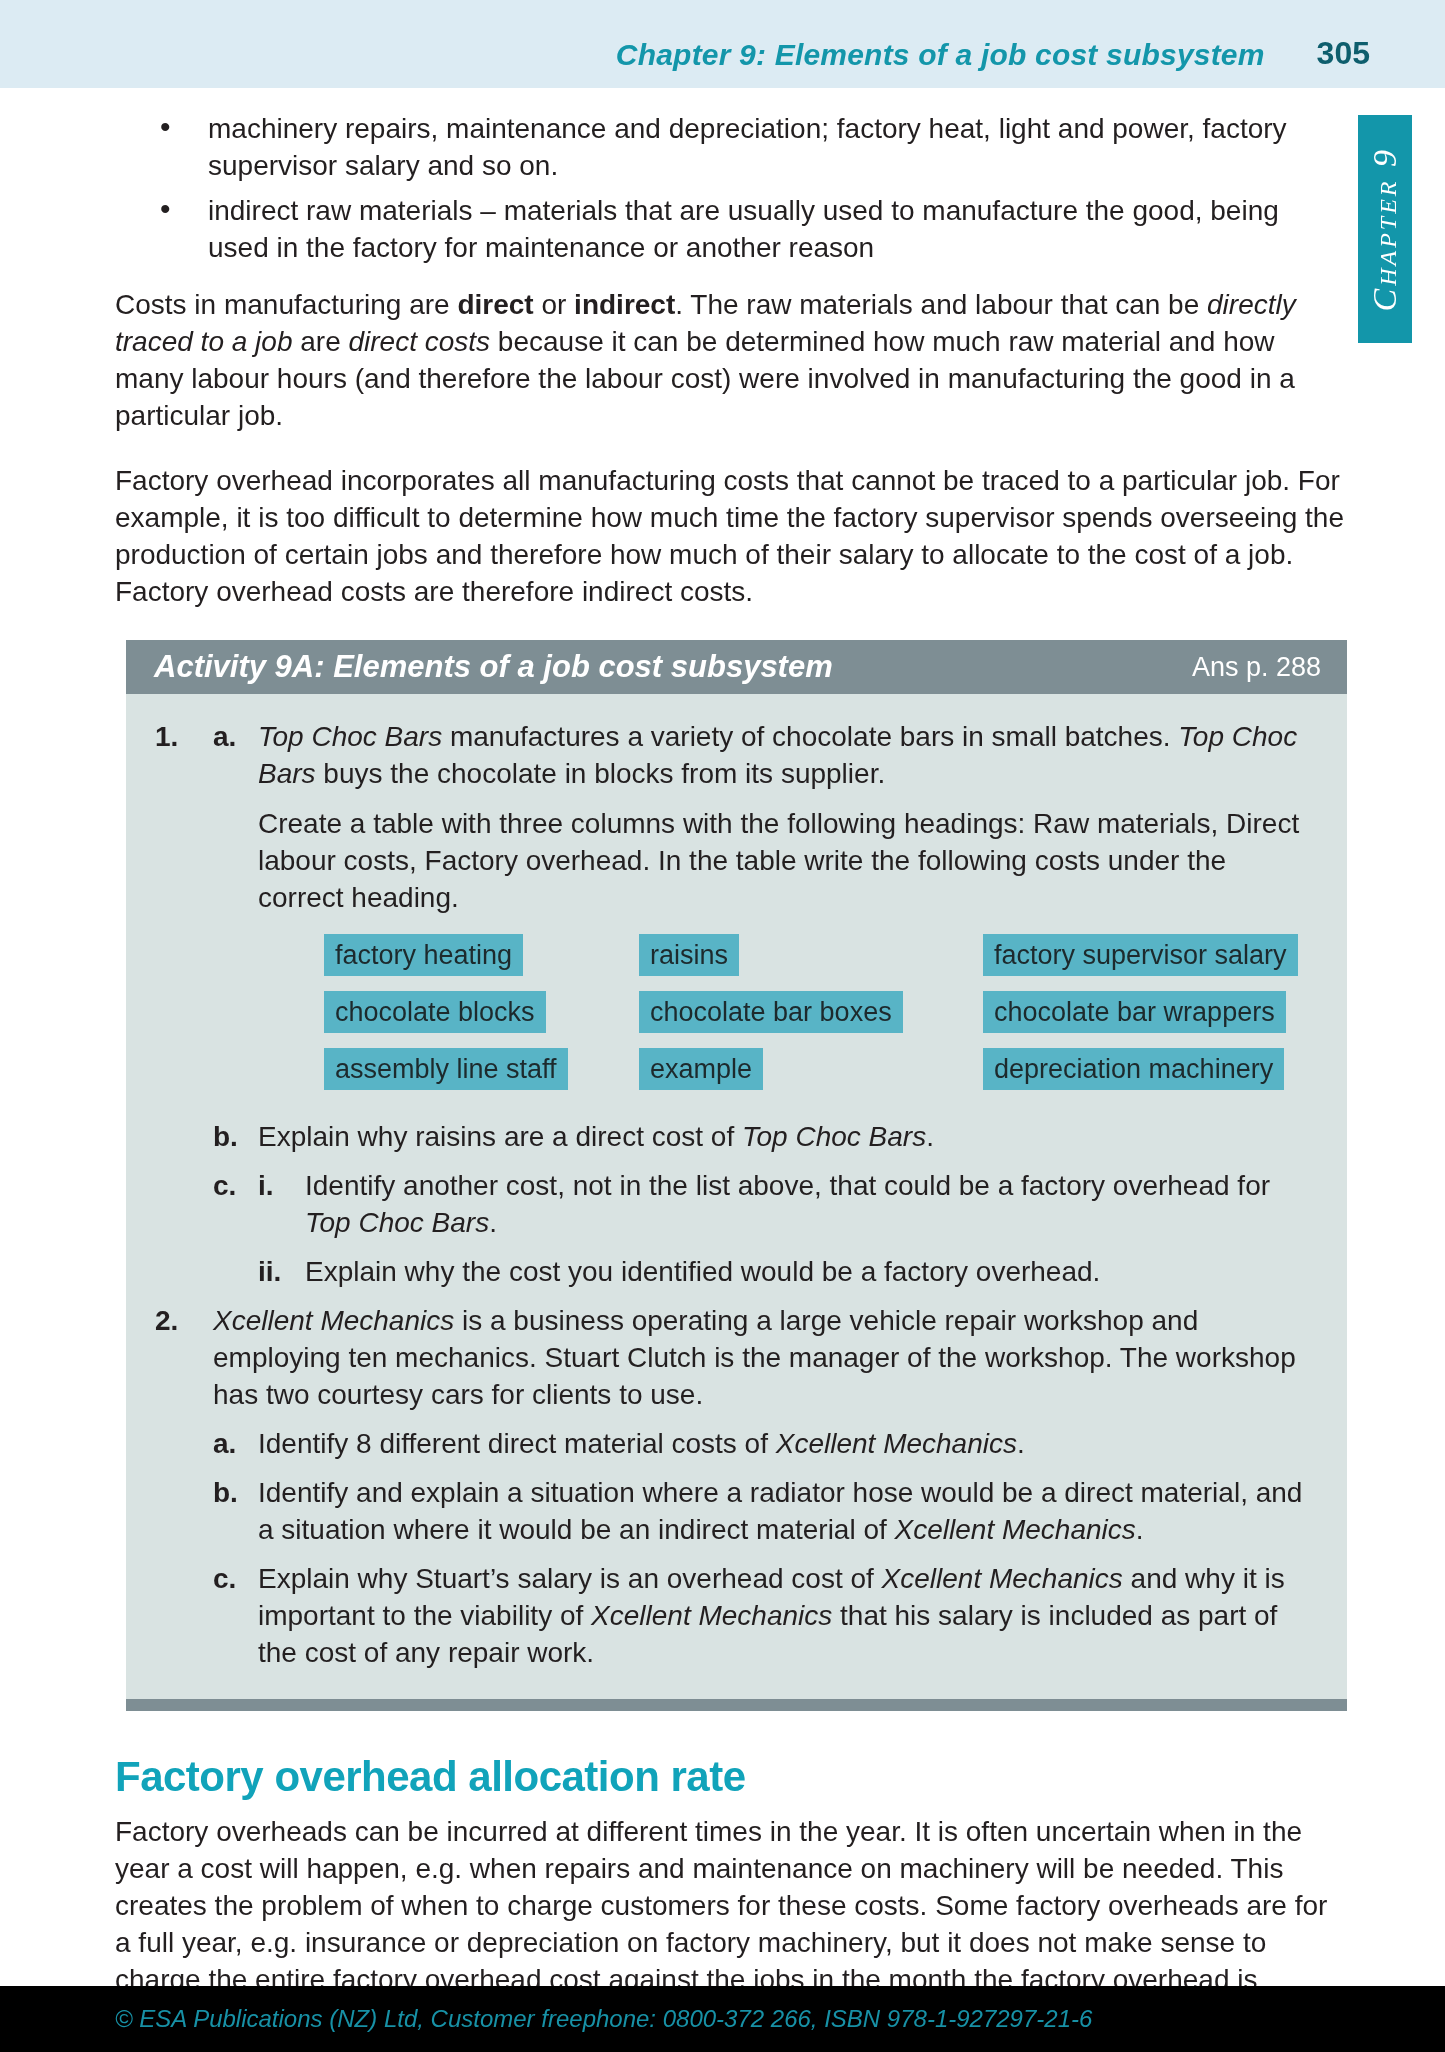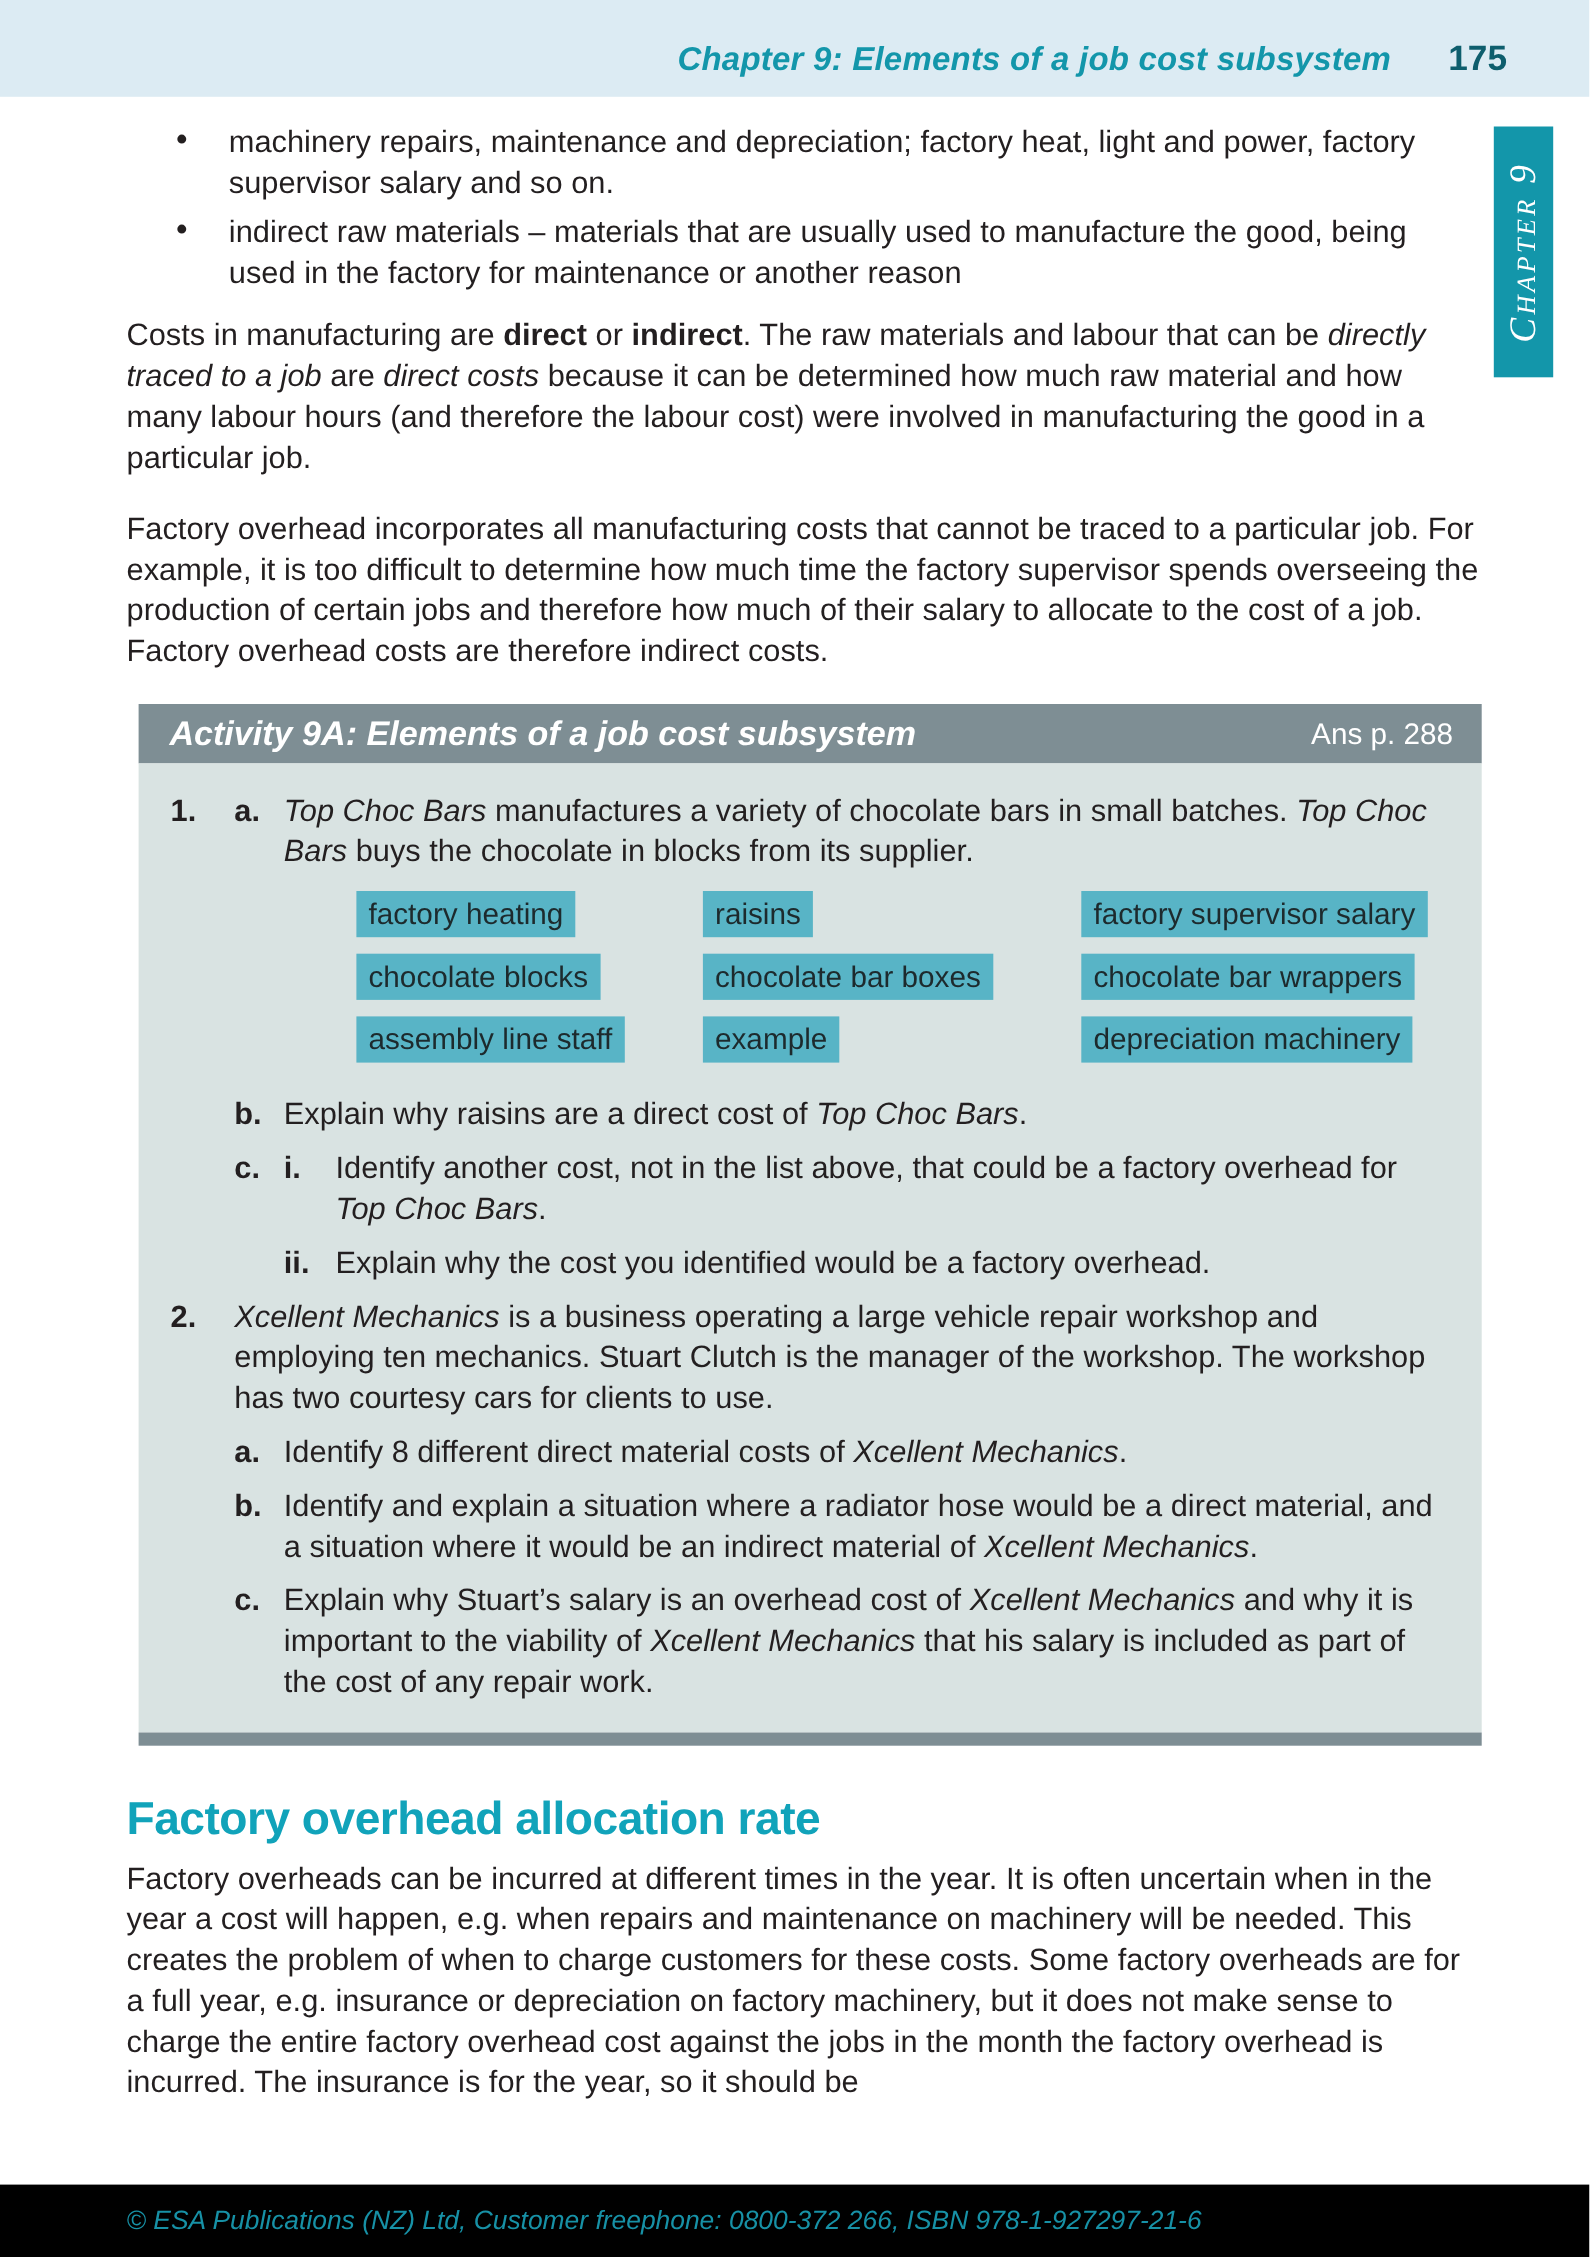--- a/index.html
+++ b/index.html
@@ -115,21 +115,21 @@
   }
 
   .it { font-style:italic; }
   .bd { font-weight:bold; }
 </style>
 </head>
 <body>
 
 <div class="header-band">
   <span class="chapter-title">Chapter 9: Elements of a job cost subsystem</span>
-  <span class="page-number">175</span>
+  <span class="page-number">305</span>
 </div>
 
 <div class="chapter-tab">
   <span class="tab-text">Chapter 9</span>
 </div>
 
 <div class="content">
 
   <ul class="bullets body-text">
     <li>machinery repairs, maintenance and depreciation; factory heat, light and power, factory supervisor salary and so on.</li>
@@ -146,20 +146,21 @@
       <span class="activity-ans">Ans p. 288</span>
     </div>
 
     <div class="activity-body body-text">
 
       <div class="arow">
         <span class="col-num">1.</span>
         <span class="col-letter">a.</span>
         <div class="atext">
           <div><span class="it">Top Choc Bars</span><span> manufactures a variety of chocolate bars in small batches. </span><span class="it">Top Choc Bars</span><span> buys the chocolate in blocks from its supplier.</span></div>
+          <div class="sub-para">Create a table with three columns with the following headings: Raw materials, Direct labour costs, Factory overhead. In the table write the following costs under the correct heading.</div>
 
           <div class="chips-grid">
             <span class="chip">factory heating</span>
             <span class="chip">raisins</span>
             <span class="chip">factory supervisor salary</span>
             <span class="chip">chocolate blocks</span>
             <span class="chip">chocolate bar boxes</span>
             <span class="chip">chocolate bar wrappers</span>
             <span class="chip">assembly line staff</span>
             <span class="chip">example</span>

